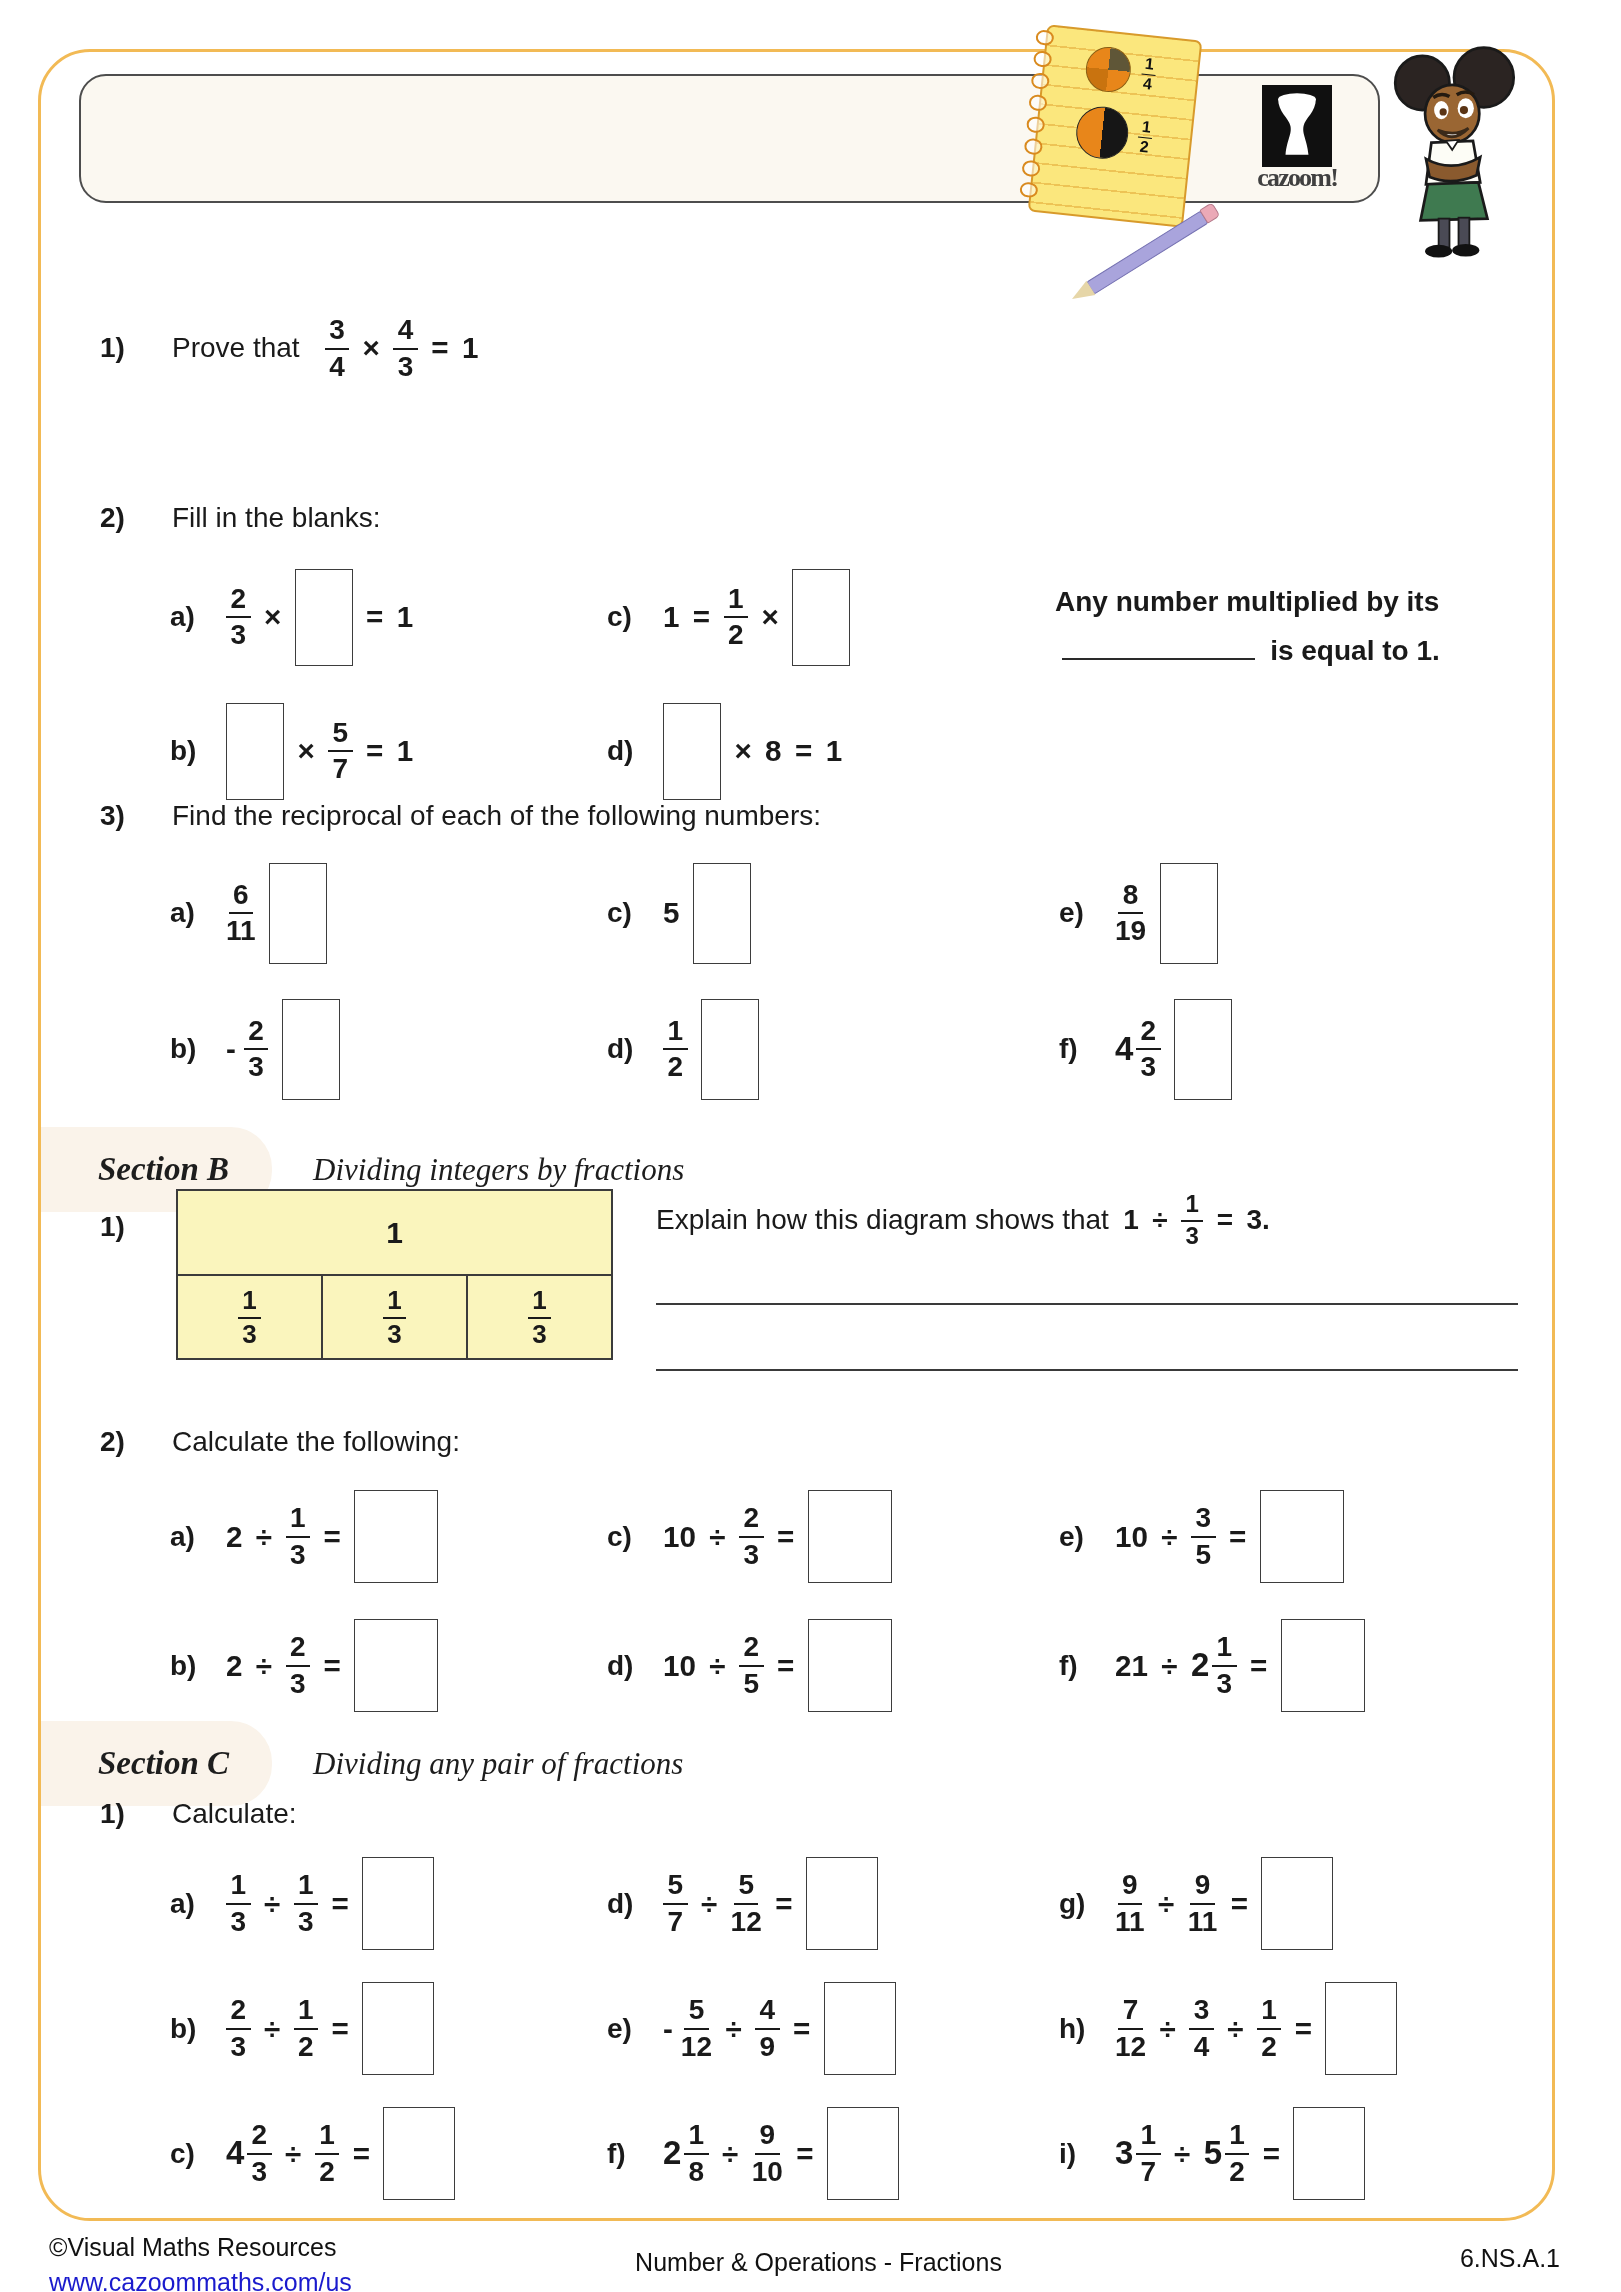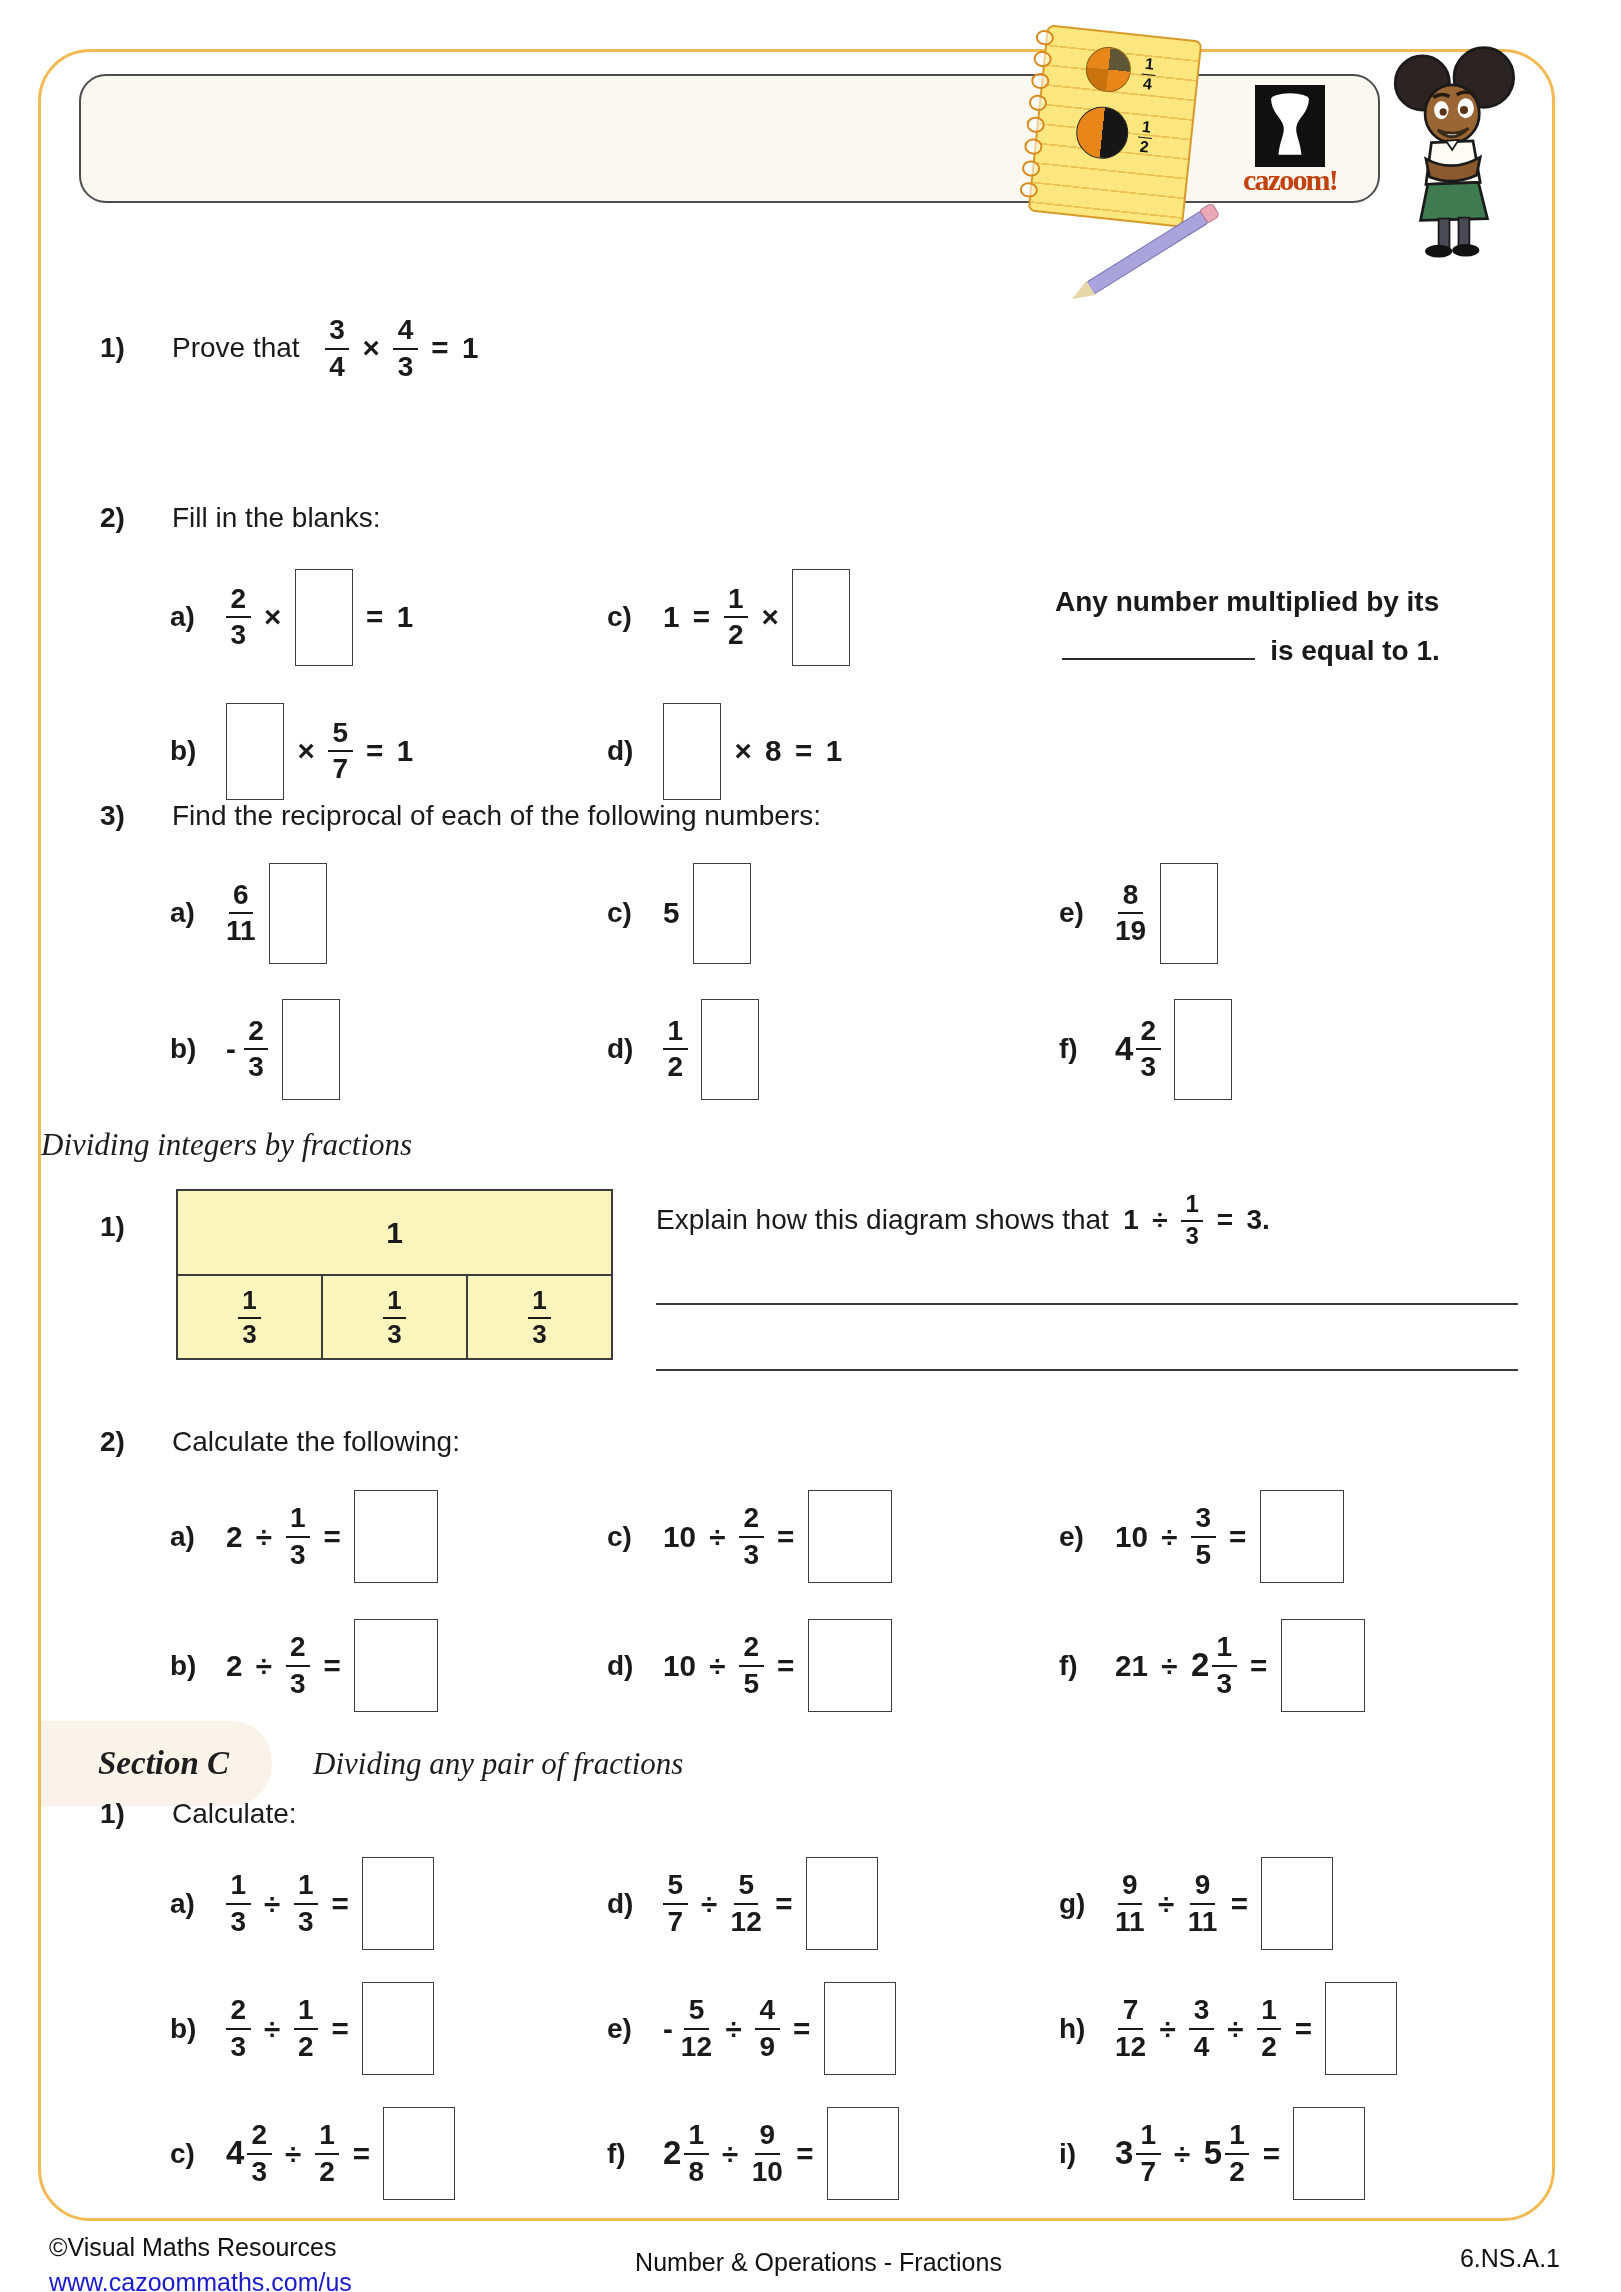--- a/index.html
+++ b/index.html
@@ -7,21 +7,21 @@
         font-family:"Liberation Sans",sans-serif;color:#1a1a1a;}
   .frame{position:absolute;left:38px;top:49px;width:1511px;height:2166px;
          border:3.6px solid #F2BA55;border-radius:52px;}
 
   
   .header-box{position:absolute;left:79px;top:74px;width:1297px;height:125px;background:#FBF8F1;
               border:2.7px solid #4d4d4d;border-radius:27px;display:flex;align-items:center;}
   .title{margin-left:64px;font-size:40px;font-weight:bold;letter-spacing:-0.9px;}
   .brand{position:absolute;right:41px;top:9px;display:flex;flex-direction:column;align-items:center;}
   .drum-box{width:70px;height:82px;background:#101010;display:flex;align-items:center;justify-content:center;}
-  .brand-text{font-family:"Liberation Serif",serif;font-weight:bold;font-size:30px;letter-spacing:-1.8px;margin-top:-3.6px;color:#c2410c;}
+  .brand-text{font-family:"Liberation Serif",serif;font-weight:bold;font-size:26px;letter-spacing:-1.8px;margin-top:-3.6px;color:#404040;}
 
   
   .notebook{position:absolute;left:1037px;top:32px;width:152px;height:184px;transform:rotate(6deg);
             background:#FBE77D;
             background-image:repeating-linear-gradient(180deg,rgba(226,166,52,0) 0 18px,rgba(226,166,52,.55) 18px 19.7px);
             border:2.7px solid #D89A2B;border-radius:7.2px;z-index:3;}
   .rings{position:absolute;left:-11.6px;top:3.6px;display:flex;flex-direction:column;gap:6.3px;}
   .rings span{width:13.4px;height:11.6px;border:2.7px solid #D98A1E;border-radius:50%;background:#fff8;}
   .nb-row{display:flex;align-items:center;justify-content:center;gap:10.7px;margin-top:14.3px;}
   .pie{border-radius:50%;}
@@ -325,20 +325,21 @@
                 <span class="fden">3</span>
               </span>
             </span>
             <span class="ansbox"></span>
           </span>
         </div>
       </div>
     </div>
 
   <div class="sec-head" style="top:1127px">
+    <div class="sec-pill">Section B</div>
     <div class="sec-sub">Dividing integers by fractions</div>
   </div>
 
   <div class="qnum-abs" style="top:1211px;left:100px">1)</div>
   <div class="bar-diagram">
     <div class="bar-top">1</div>
     <div class="bar-cells">
         <div class="bar-cell">
           <span class="frac">
             <span class="fnum">1</span>

